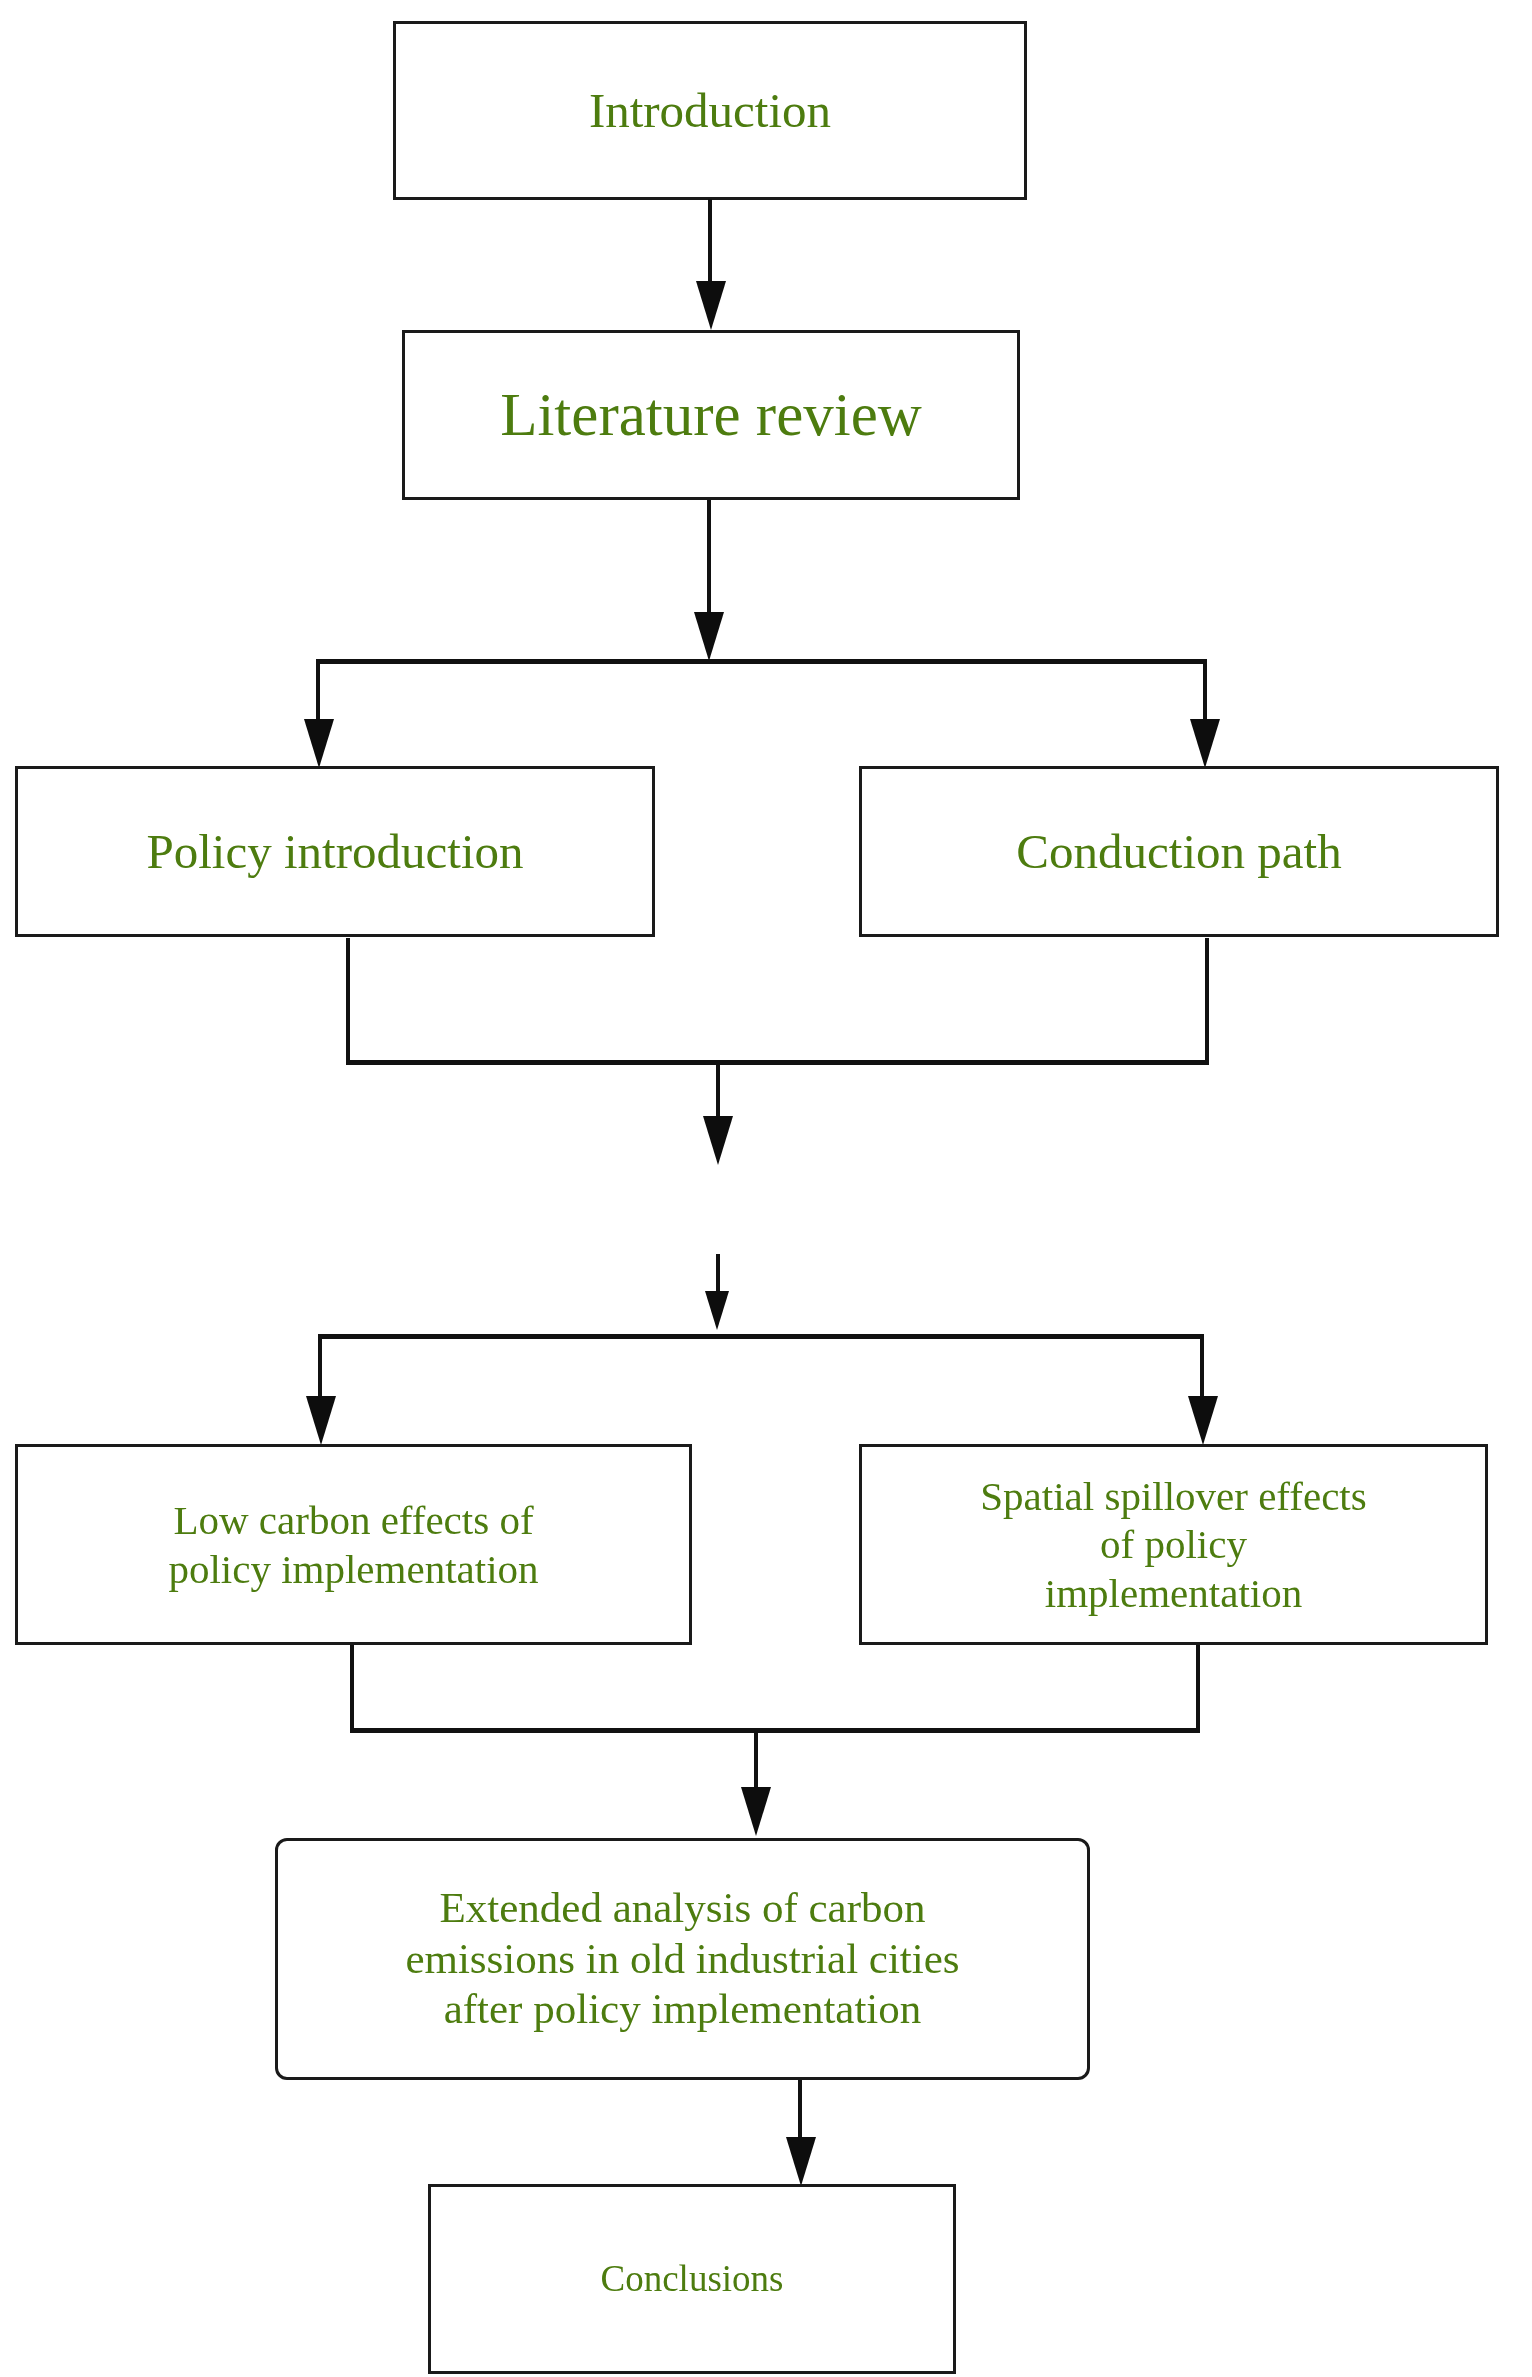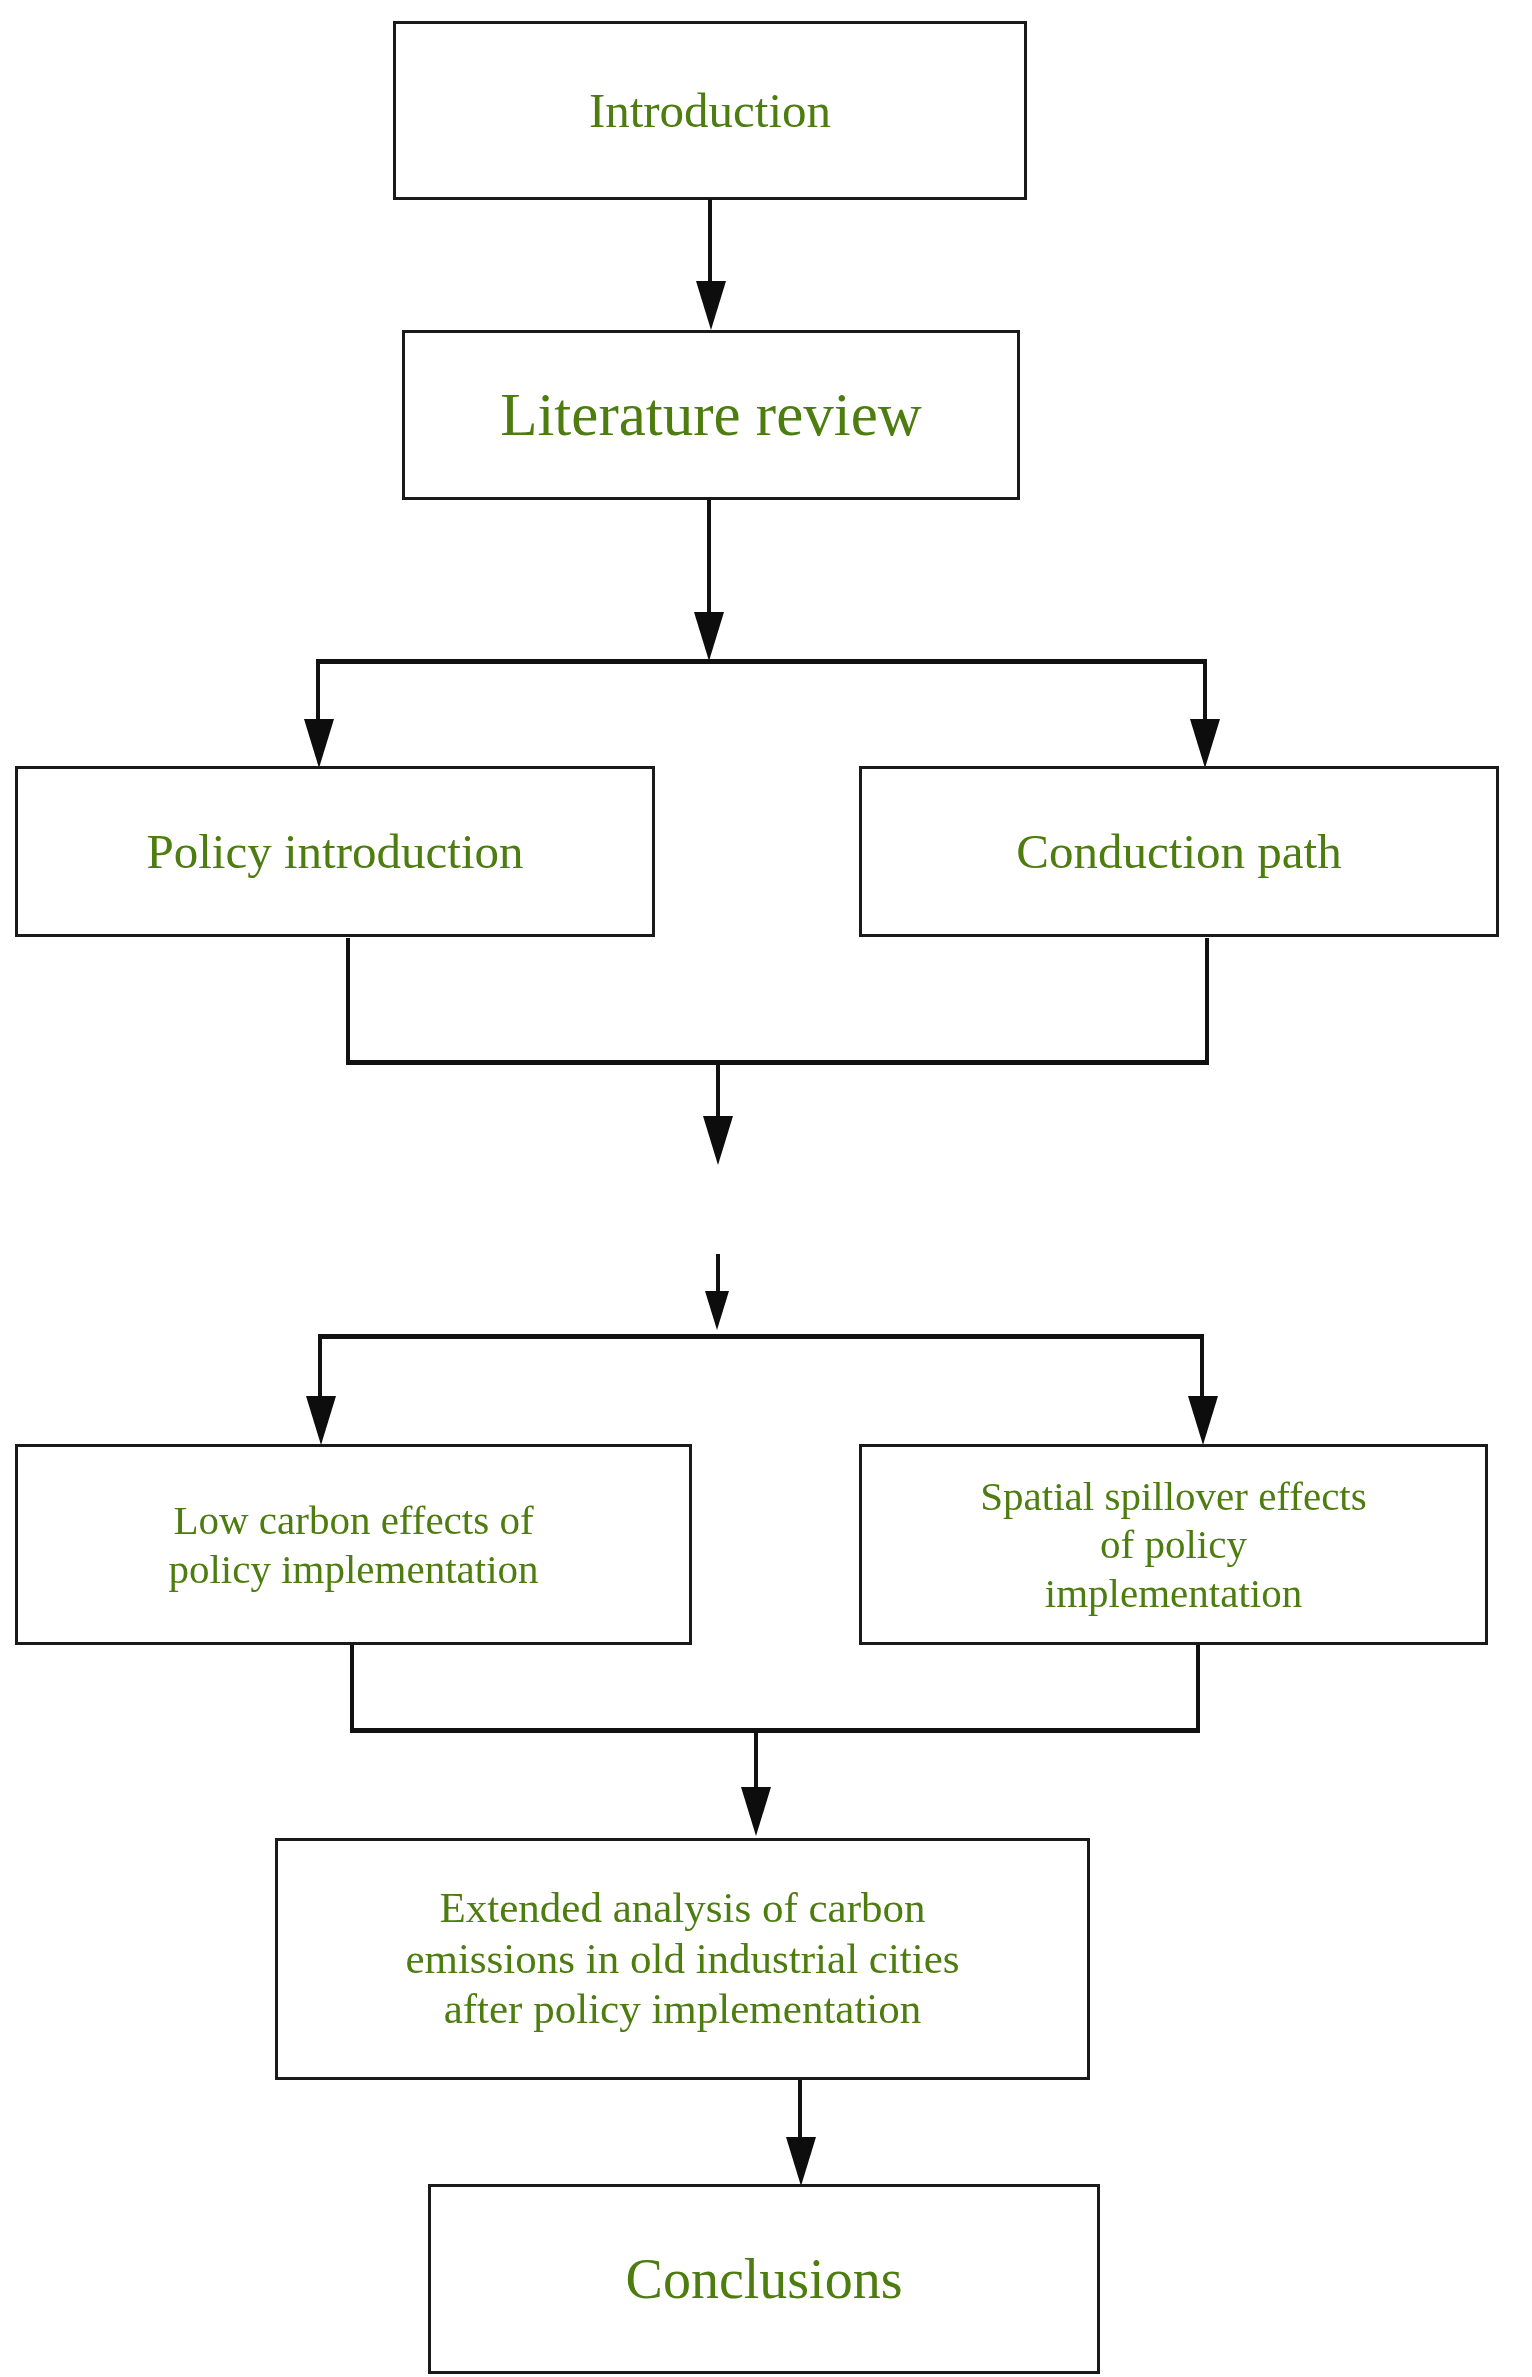--- a/index.html
+++ b/index.html
@@ -34,22 +34,22 @@
     width: 100%;
     white-space: pre-line;
   }
   .n-introduction      { left: 393px;  top: 21px;   width: 634px; height: 179px; font-size: 49px; }
   .n-literature        { left: 402px;  top: 330px;  width: 618px; height: 170px; font-size: 61px; }
   .n-policy-intro      { left: 15px;   top: 766px; width: 640px; height: 171px; font-size: 49px; }
   .n-conduction        { left: 859px; top: 766px; width: 640px; height: 171px; font-size: 49px; justify-content: flex-end; }
   .n-research-design   { left: 342px;  top: 1158px; width: 752px; height: 96px; font-size: 46px; }
   .n-low-carbon        { left: 15px;   top: 1444px; width: 677px; height: 201px; font-size: 41px; }
   .n-spatial           { left: 859px; top: 1444px; width: 629px; height: 201px; font-size: 41px; }
-  .n-extended          { left: 275px;  top: 1838px; width: 815px; height: 242px; font-size: 43px; }
-  .n-conclusions       { left: 428px;  top: 2184px; width: 672px; height: 190px; font-size: 56px; }
+  .n-extended          { left: 275px;  top: 1838px; width: 815px; height: 242px; font-size: 43px; border-radius: 12px; }
+  .n-conclusions       { left: 428px;  top: 2184px; width: 528px; height: 190px; font-size: 37px; }
 
   
   .vline {
     position: absolute;
     width: 3.7px;
     background: #111111;
   }
   .hline {
     position: absolute;
     height: 4.5px;

